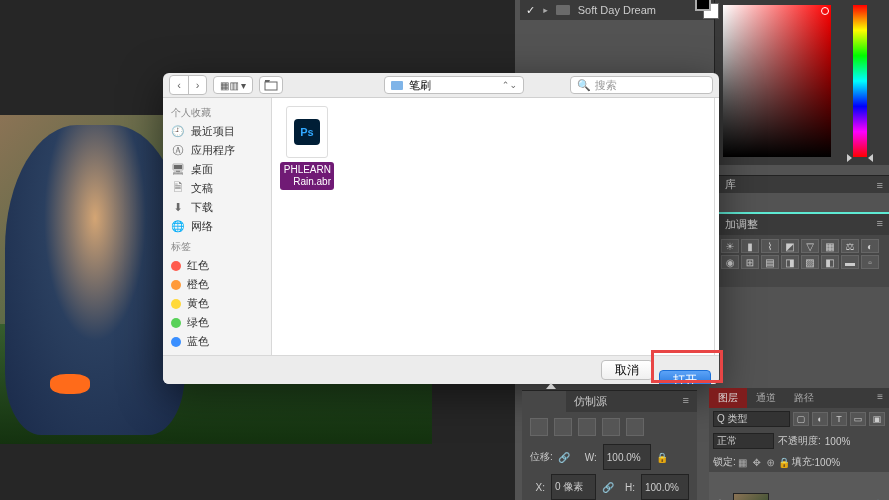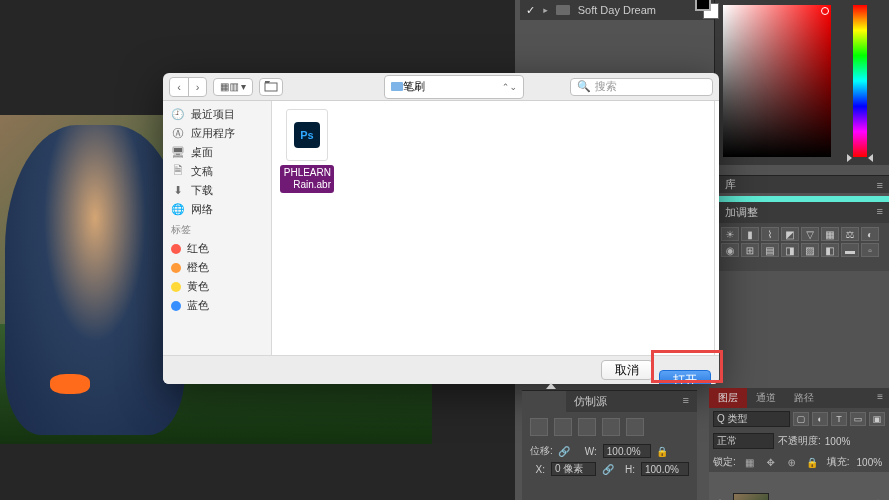--- a/index.html
+++ b/index.html
@@ -27,34 +27,34 @@
 .color-field .circ { position: absolute; right: 2px; top: 2px; width: 8px; height: 8px; border: 1px solid #fff; border-radius: 50%; }
 .hue-strip { position: absolute; right: 22px; top: 5px; width: 14px; height: 152px; background: linear-gradient(to bottom, #ff0000, #ffff00, #00ff00, #00ffff, #0000ff, #ff00ff, #ff0000); }
 .hue-arrow-l { position: absolute; right: 37px; bottom: 3px; width: 0; height: 0; border-top: 4px solid transparent; border-bottom: 4px solid transparent; border-left: 5px solid #ccc; }
 .hue-arrow-r { position: absolute; right: 16px; bottom: 3px; width: 0; height: 0; border-top: 4px solid transparent; border-bottom: 4px solid transparent; border-right: 5px solid #ccc; }
 
 
 .panel-collapsed { position: absolute; right: 0; top: 175px; width: 170px; height: 18px; background: #3a3a3a; border-top: 1px solid #222; display: flex; align-items: center; padding: 0 6px; font-size: 11px; color: #ccc; justify-content: space-between; }
 .panel-menu { color: #aaa; }
 
 
-.adjust-panel { position: absolute; right: 0; top: 196px; width: 170px; height: 75px; background: #474747; border-top: 6px solid #5eead4; }
+.adjust-panel { position: absolute; right: 0; top: 212px; width: 170px; height: 75px; background: #474747; border-top: 2px solid #5eead4; }
 .adjust-panel .hdr { font-size: 11px; color: #ccc; padding: 3px 6px; background: #3a3a3a; display: flex; justify-content: space-between; }
 .adjust-icons { display: flex; flex-wrap: wrap; padding: 4px 2px; gap: 2px; }
 .adjust-icons .aicon { width: 18px; height: 14px; background: #555; border: 1px solid #666; display: flex; align-items: center; justify-content: center; font-size: 10px; color: #ccc; }
 
 
 .file-dialog { position: absolute; left: 163px; top: 73px; width: 556px; height: 311px; background: #ececec; border-radius: 6px; box-shadow: 0 10px 40px rgba(0,0,0,0.5); display: flex; flex-direction: column; overflow: hidden; }
 .dialog-toolbar { height: 28px; display: flex; align-items: center; padding: 0 6px; gap: 6px; border-bottom: 1px solid #d0d0d0; }
 .nav-btns { display: flex; border: 1px solid #c0c0c0; border-radius: 4px; overflow: hidden; background: #fff; }
 .nav-btn { width: 18px; height: 18px; display: flex; align-items: center; justify-content: center; font-size: 11px; color: #666; border: none; background: transparent; }
 .nav-btn + .nav-btn { border-left: 1px solid #c0c0c0; }
 .view-btn { border: 1px solid #c0c0c0; border-radius: 4px; background: #fff; height: 18px; padding: 0 6px; font-size: 10px; color: #555; display: flex; align-items: center; gap: 2px; }
 .action-btn { border: 1px solid #c0c0c0; border-radius: 4px; background: #fff; width: 24px; height: 18px; display: flex; align-items: center; justify-content: center; }
-.folder-dd { flex: 0 0 140px; margin-left: 95px; border: 1px solid #c0c0c0; border-radius: 4px; background: #fff; height: 24px; display: flex; align-items: center; padding: 0 6px; font-size: 11px; }
+.folder-dd { flex: 0 0 140px; margin-left: 95px; border: 1px solid #c0c0c0; border-radius: 4px; background: #fff; height: 18px; display: flex; align-items: center; padding: 0 6px; font-size: 11px; gap: 6px; }
 .folder-dd .fico { width: 12px; height: 9px; background: #7fb4e8; border-radius: 1px; }
 .folder-dd .dd { margin-left: auto; font-size: 9px; color: #666; }
 .search-box { flex: 1; margin-left: 40px; border: 1px solid #c0c0c0; border-radius: 4px; background: #fff; height: 18px; display: flex; align-items: center; padding: 0 6px; font-size: 11px; gap: 4px; color: #999; }
 
 .dialog-body { flex: 1; display: flex; background: #fff; }
 .sidebar { width: 109px; background: #f4f4f4; border-right: 1px solid #d8d8d8; padding: 4px 0; overflow: hidden; }
 .sb-section { font-size: 10px; color: #888; padding: 4px 8px 2px; }
 .sb-item { display: flex; align-items: center; gap: 6px; padding: 2px 8px; font-size: 11px; color: #333; cursor: default; }
 .sb-ico { width: 14px; height: 12px; display: flex; align-items: center; justify-content: center; font-size: 11px; color: #6a6a6a; }
 .sb-dot { width: 10px; height: 10px; border-radius: 50%; }
@@ -72,37 +72,37 @@
 
 .red-hl { position: absolute; left: 651px; top: 350px; width: 72px; height: 33px; border: 3px solid #e84545; pointer-events: none; z-index: 100; }
 
 
 .clone-panel { position: absolute; left: 522px; bottom: 0; width: 175px; height: 110px; background: #474747; border-top: 1px solid #222; font-size: 11px; color: #ccc; }
 .clone-panel .hdr { background: #3a3a3a; padding: 3px 8px; display: flex; justify-content: space-between; margin-left: 44px; }
 .clone-icons { display: flex; gap: 6px; padding: 6px 8px; }
 .clone-icons .cico { width: 18px; height: 18px; background: #555; border: 1px solid #666; }
 .clone-row { display: flex; align-items: center; padding: 2px 8px; gap: 6px; font-size: 10px; }
 .clone-row .lbl { width: 20px; text-align: right; }
-.clone-row .inp { background: #3a3a3a; border: 1px solid #222; color: #ccc; width: 45px; height: 14px; font-size: 10px; padding: 0 3px; }
+.clone-row .inp { background: #3a3a3a; border: 1px solid #222; color: #ccc; width: 45px; height: 26px; font-size: 10px; padding: 0 3px; }
 .clone-row .inp2 { width: 48px; }
 .clone-row .lock { width: 12px; height: 14px; font-size: 10px; color: #aaa; display: flex; align-items: center; }
 .tri-marker { position: absolute; top: -8px; left: 24px; width: 0; height: 0; border-left: 5px solid transparent; border-right: 5px solid transparent; border-bottom: 6px solid #ccc; }
 
 
 .layers-panel { position: absolute; right: 0; top: 388px; width: 180px; bottom: 0; background: #474747; font-size: 11px; color: #ccc; }
 .layers-tabs { display: flex; background: #3a3a3a; font-size: 10px; }
 .layers-tabs .ltab { padding: 3px 9px; color: #aaa; }
 .layers-tabs .ltab.active { background: #7f1d1d; color: #ddd; }
 .layers-tabs .menu { margin-left: auto; padding: 3px 6px; color: #aaa; }
 .layers-row1 { display: flex; align-items: center; padding: 3px 4px; gap: 3px; }
 .layers-row1 .sel { background: #333; border: 1px solid #222; color: #ccc; font-size: 10px; height: 16px; flex: 1; padding: 0 3px; }
 .layers-row1 .tico { width: 16px; height: 14px; background: #555; border: 1px solid #666; display: flex; align-items: center; justify-content: center; font-size: 9px; }
 .layers-row2 { display: flex; align-items: center; padding: 3px 4px; gap: 4px; font-size: 10px; }
 .layers-row2 .sel { background: #333; border: 1px solid #222; color: #ccc; font-size: 10px; height: 16px; width: 61px; padding: 0 3px; }
-.layers-row3 { display: flex; align-items: center; padding: 3px 4px; gap: 7px; font-size: 10px; }
+.layers-row3 { display: flex; align-items: center; padding: 3px 4px; gap: 0; font-size: 10px; }
 .layers-row3 .lico { width: 14px; height: 12px; display: flex; align-items: center; justify-content: center; color: #aaa; font-size: 10px; }
 .layer-item { display: flex; align-items: center; padding: 3px 4px; gap: 6px; background: #5a5a5a; }
 .layer-item .eye { width: 14px; font-size: 11px; }
 .layer-item .thumb { width: 36px; height: 24px; background: linear-gradient(135deg, #8b7355, #2d4a2b); border: 1px solid #222; }
 .layer-item .lname { font-size: 11px; margin-top: 44px; }
 .layer-item .llock { margin-left: auto; font-size: 10px; }
 </style>
 </head>
 <body>
 
@@ -185,20 +185,21 @@
       <span>笔刷</span>
       <span class="dd">⌃⌄</span>
     </div>
     <div class="search-box">
       <span>🔍</span>
       <span>搜索</span>
     </div>
   </div>
   <div class="dialog-body">
     <div class="sidebar">
+      <div class="sb-section">个人收藏</div>
       <div class="sb-item">
           <span class="sb-ico">🕘</span>
           <span>最近项目</span>
         </div>
       <div class="sb-item">
           <span class="sb-ico">Ⓐ</span>
           <span>应用程序</span>
         </div>
       <div class="sb-item">
           <span class="sb-ico">🖥</span>
@@ -221,20 +222,24 @@
           <span class="sb-dot" style="background:#ff5b4d"></span>
           <span>红色</span>
         </div>
       <div class="sb-item">
           <span class="sb-dot" style="background:#ff9a3a"></span>
           <span>橙色</span>
         </div>
       <div class="sb-item">
           <span class="sb-dot" style="background:#ffd93a"></span>
           <span>黄色</span>
+        </div>
+      <div class="sb-item">
+          <span class="sb-dot" style="background:#58d158"></span>
+          <span>绿色</span>
         </div>
       <div class="sb-item">
           <span class="sb-dot" style="background:#3a8fff"></span>
           <span>蓝色</span>
         </div>
     </div>
     <div class="file-area">
       <div class="file-item">
         <div class="file-thumb">
           <div class="ps-badge">Ps</div>

